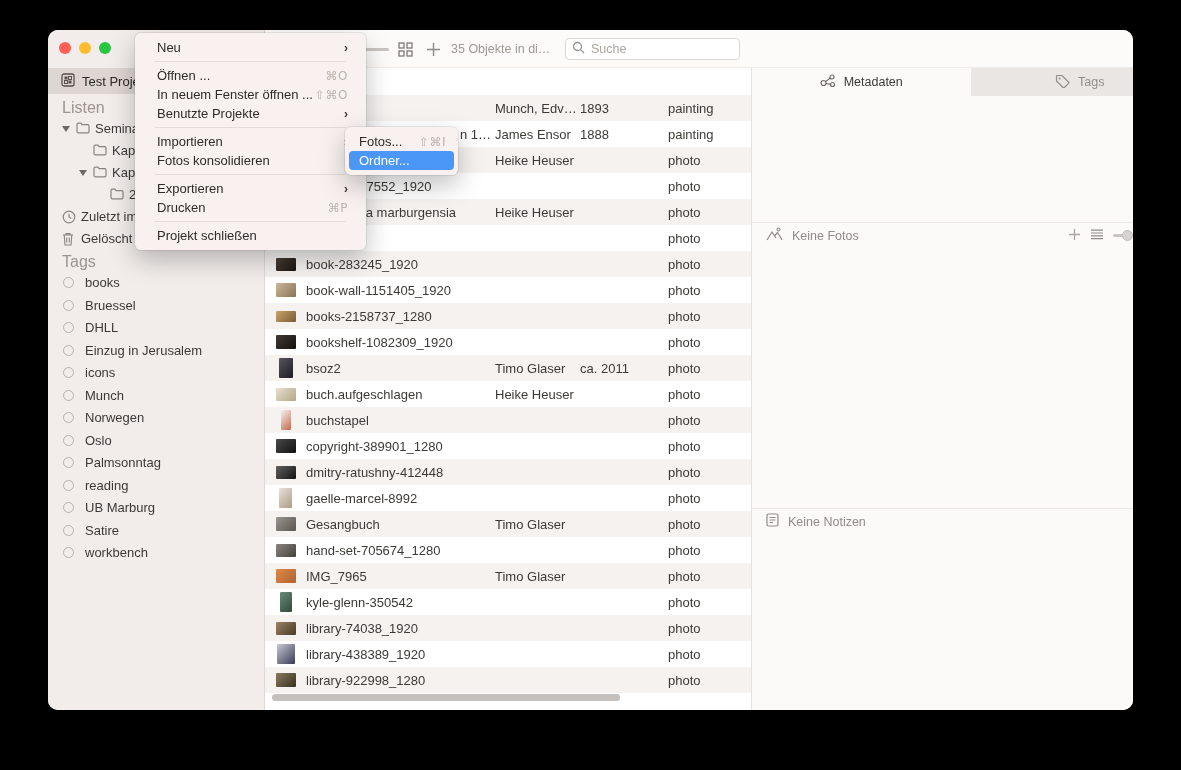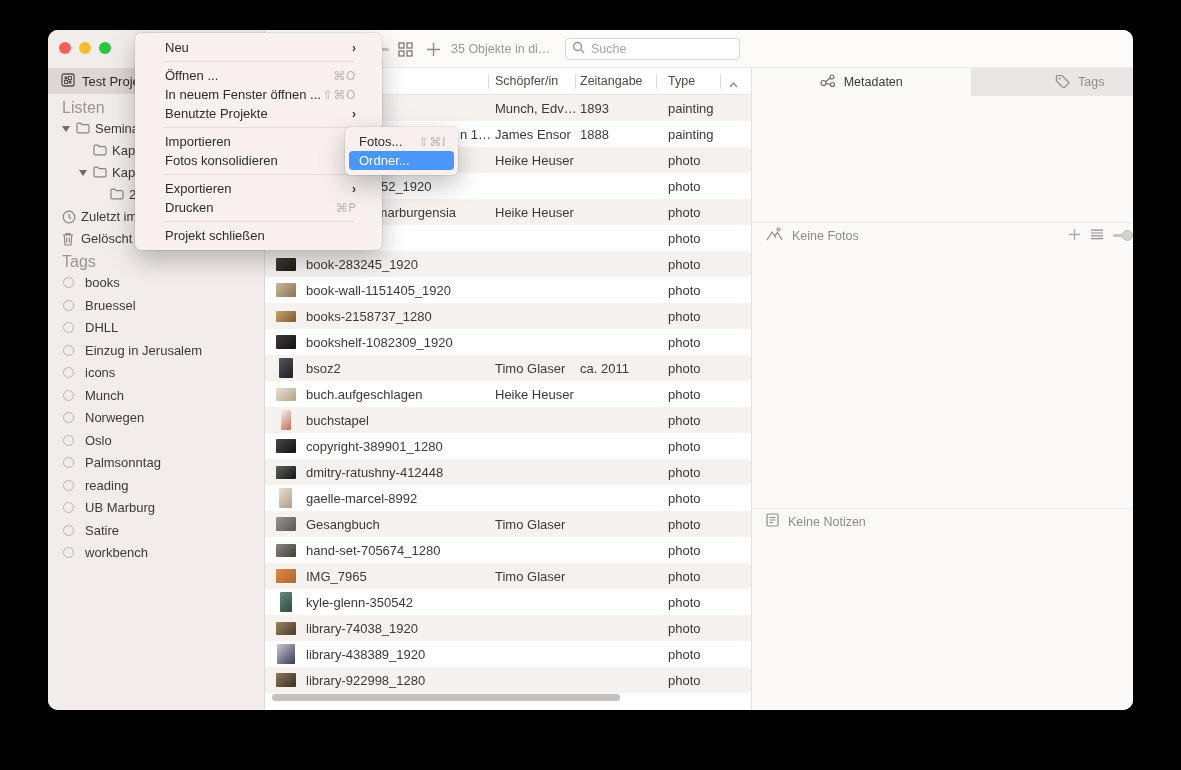--- a/index.html
+++ b/index.html
@@ -59,21 +59,21 @@
   .panel{position:absolute;left:703px;top:38px;width:438px;height:642px;background:#fbfaf9;border-left:1px solid #e5e1de;box-sizing:border-box;}
   .tabs{display:flex;height:28px;}
   .tab{flex:1;display:flex;align-items:center;justify-content:center;gap:8px;font-size:12.5px;}
   .tab.active{background:#fbfaf9;color:#3b3936;}
   .tab.inactive{background:#e9e6e3;color:#928e8a;}
   .p-section{position:absolute;left:0;width:100%;height:26px;border-top:1px solid #eae7e4;box-sizing:border-box;display:flex;align-items:center;padding:0 14px;gap:9px;font-size:12.5px;color:#8f8b87;}
   .p-section .spacer{flex:1;}
   .mini-slider{position:relative;width:40px;height:3px;background:#c9c5c2;border-radius:2px;}
   .mini-slider .handle{position:absolute;left:9px;top:-4px;width:11px;height:11px;border-radius:50%;background:#d6d2cf;border:1px solid #c2bdba;box-sizing:border-box;}
   
-  .menu{position:absolute;left:87px;top:3px;width:215px;background:#f8f1ef;border-radius:6px;padding:5px 16px;z-index:60;
+  .menu{position:absolute;left:87px;top:3px;width:215px;background:#f8f1ef;border-radius:6px;padding:5px 8px;z-index:60;
         box-shadow:0 0 0 1px rgba(0,0,0,.07),0 10px 26px rgba(0,0,0,.25);font-size:13px;color:#2e2b29;}
   .submenu{position:absolute;left:297px;top:97px;width:113px;background:#f8f1ef;border-radius:6px;padding:5px 4px;z-index:61;
         box-shadow:0 0 0 1px rgba(0,0,0,.07),0 10px 26px rgba(0,0,0,.25);font-size:13px;color:#2e2b29;box-sizing:border-box;}
   .menu-item{height:19px;display:flex;align-items:center;padding:0 10px 0 14px;}
   .submenu .menu-item{padding:0 8px 0 10px;border-radius:4px;}
   .menu-item .lbl{flex:1;white-space:nowrap;}
   .menu-item .sc{color:#bcb3af;font-family:"DejaVu Sans",sans-serif;font-size:12px;letter-spacing:.5px;}
   .menu-item .chev{color:#3a3734;font-weight:700;font-size:12px;}
   .menu-item.hl{background:#4a97f7;color:#fff;}
   .menu-sep{height:1px;background:#e4dcd9;margin:4px 12px;}
@@ -230,34 +230,20 @@
         <svg width="13" height="13" viewBox="0 0 13 13">
             <circle cx="5.5" cy="5.5" r="4" fill="none" stroke="#96928e" stroke-width="1.3"></circle>
             <path d="M8.6 8.6 L12 12" stroke="#96928e" stroke-width="1.3"></path>
           </svg>
       </span>
       <input type="text" placeholder="Suche" style="">
     </div>
   </div>
 
   <div class="center">
-    <div class="thead">
-      <div class="hsep" style="left:223px"></div>
-      <div class="hsep" style="left:310px"></div>
-      <div class="hsep" style="left:391px"></div>
-      <div class="hsep" style="left:455px"></div>
-      <span class="h-creator">Schöpfer/in</span>
-      <span class="h-date">Zeitangabe</span>
-      <span class="h-type">Type</span>
-      <span class="sort-caret">
-        <svg width="9" height="6" viewBox="0 0 9 6">
-            <path d="M1 5 L4.5 1 L8 5" fill="none" stroke="#8d8985" stroke-width="1.2"></path>
-          </svg>
-      </span>
-    </div>
     <div class="rows" id="rows">
         <div class="row striped">
           <div class="c-thumb">
             <div class="thumb" style="width: 20px; height: 20px; background: linear-gradient(135deg, rgb(107, 90, 74), rgb(58, 47, 38));"></div>
           </div>
           <div class="c-title" style="padding-left: 45px;">rei</div>
           <div class="c-creator">Munch, Edv…</div>
           <div class="c-date">1893</div>
           <div class="c-type">painting</div>
         </div>

